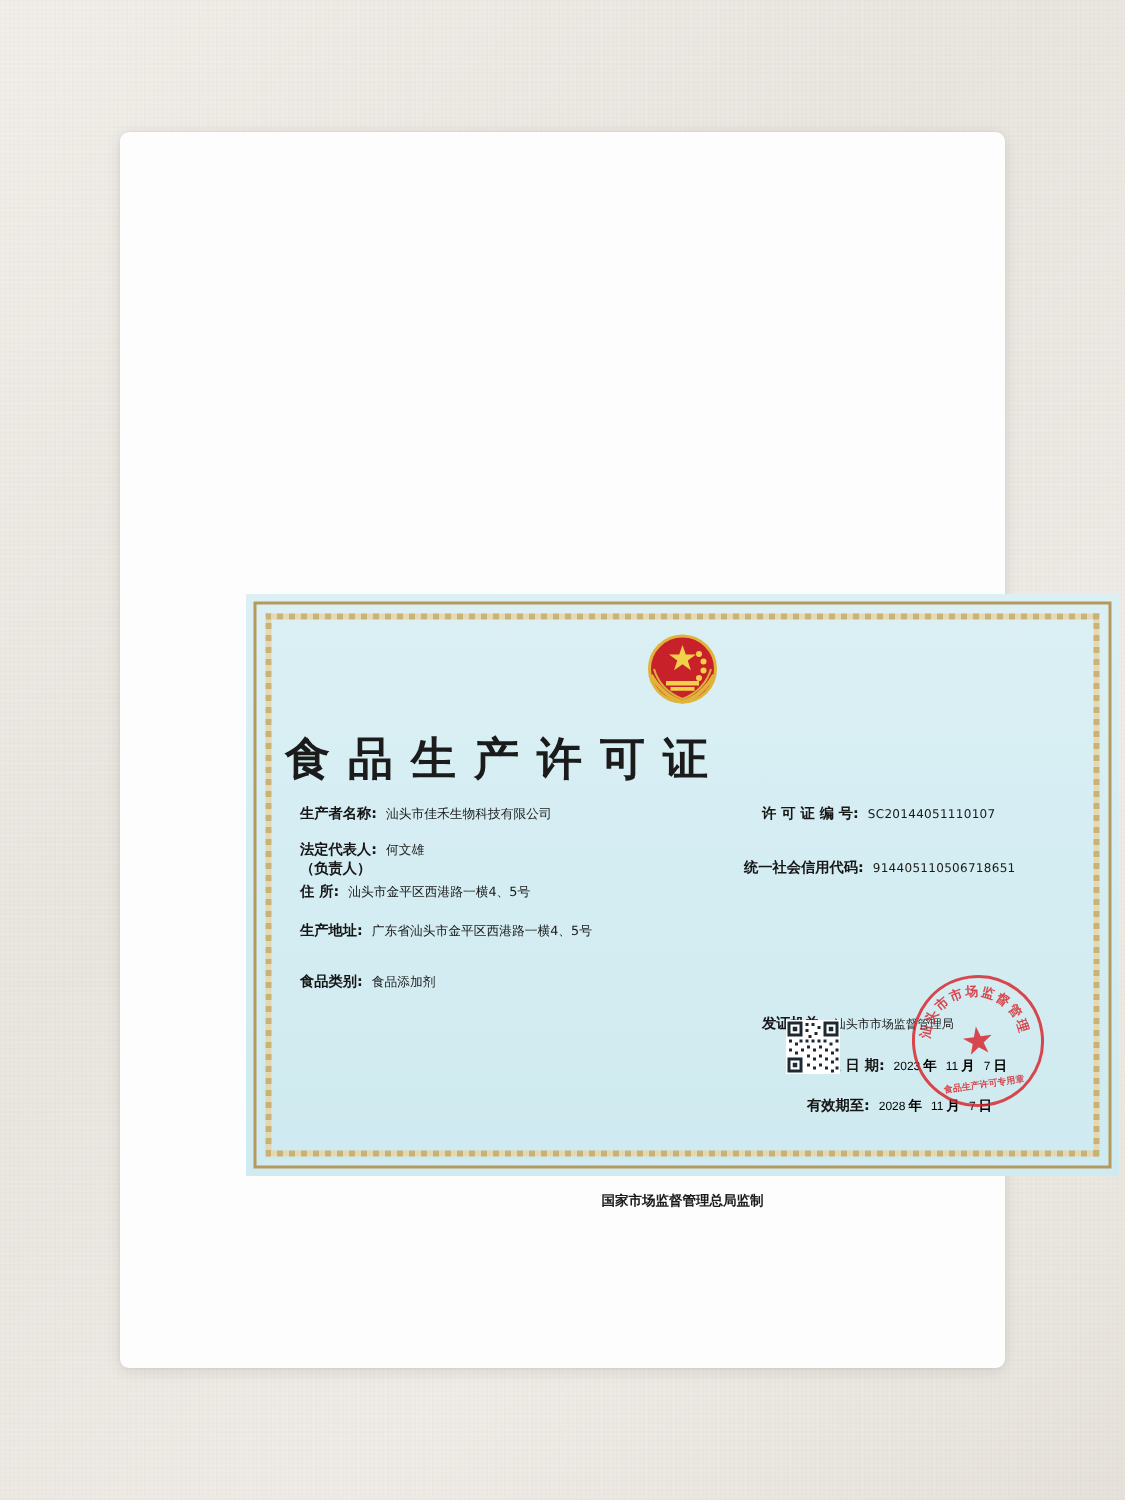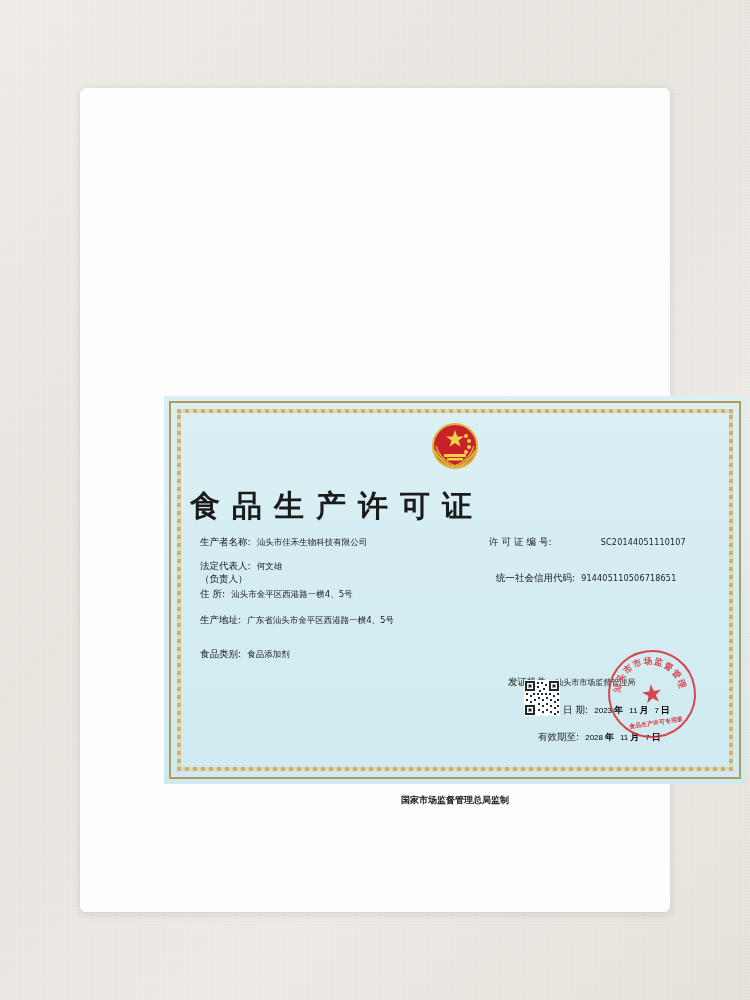--- a/index.html
+++ b/index.html
@@ -108,21 +108,21 @@
     height: 230px;
   }
   .row {
     position: absolute;
     display: flex;
     align-items: baseline;
     white-space: nowrap;
   }
   .lbl {
     font-size: 9.5px;
-    font-weight: normal;
+    font-weight: bold;
     color: #161616;
     font-family: "DejaVu Sans", "Liberation Sans", sans-serif;
   }
   .val {
     font-size: 8.5px;
     color: #1a1a1a;
     font-family: "DejaVu Sans", "Liberation Sans", sans-serif;
     margin-left: 6px;
   }
   .val.small {
@@ -133,21 +133,21 @@
     letter-spacing: 0.2px;
   }
   
   #r-producer   { left: 22px;  top: 0px; }
   #r-legal      { left: 22px;  top: 24px; text-align: right; }
   #r-legal2     { left: 22px;  top: 37px; }
   #r-address    { left: 22px;  top: 52px; }
   #r-prodaddr   { left: 22px;  top: 78px; }
   #r-category   { left: 22px;  top: 112px; }
   
-  #r-permit     { left: 311px; top: 0px; gap: 43px; }
+  #r-permit     { left: 330px; top: 0px; }
   #r-credit     { left: 318px; top: 36px; justify-content: center; }
   #r-issuer     { left: 330px; top: 140px; }
   #r-issuedate  { left: 360px; top: 168px; }
   #r-validdate  { left: 360px; top: 195px; }
 
   .date-line {
     display: flex;
     align-items: baseline;
   }
   .date-num {

